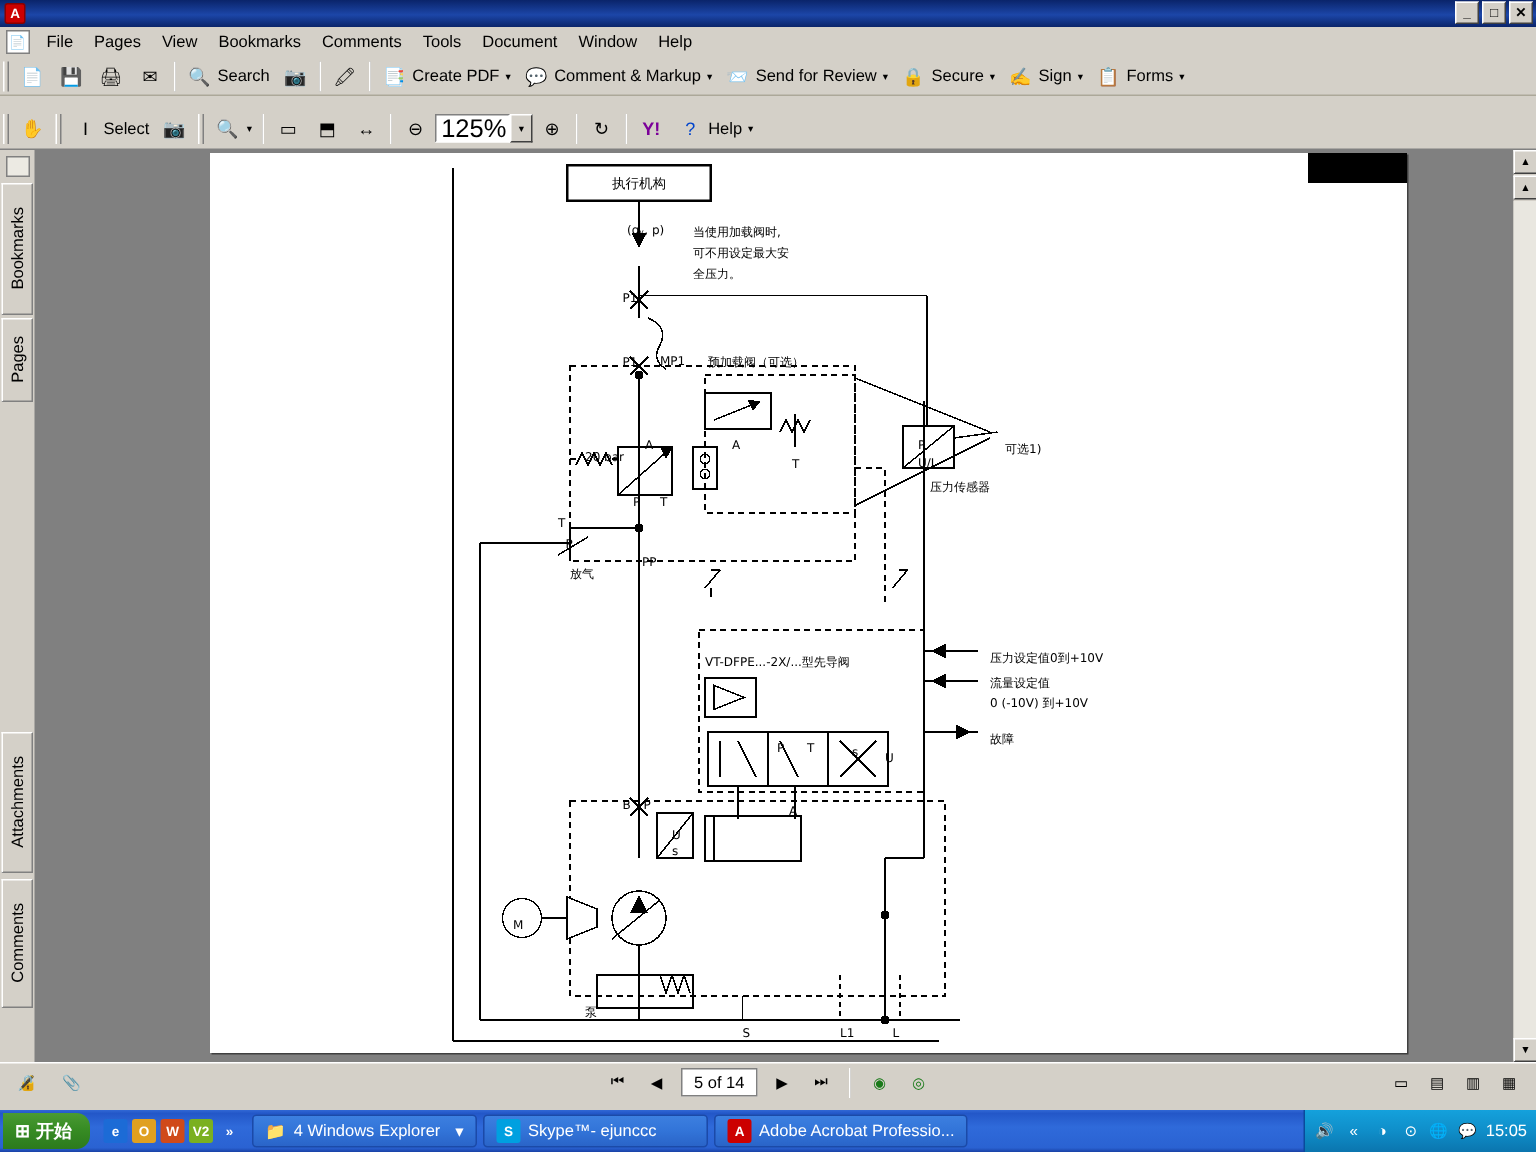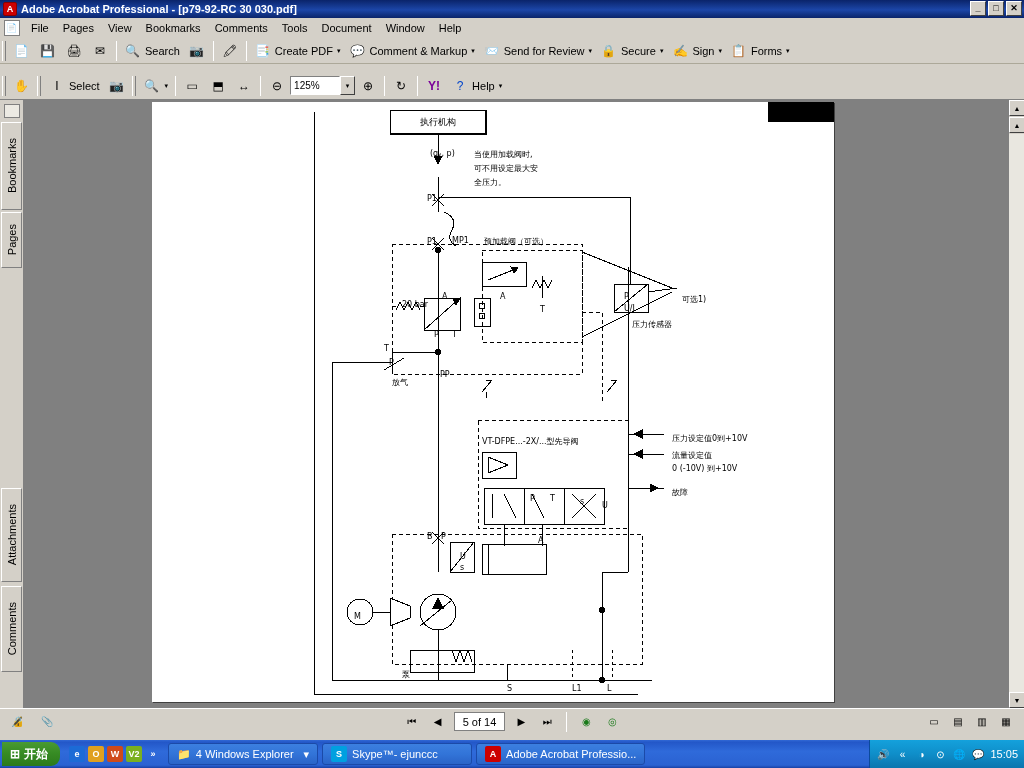--- a/index.html
+++ b/index.html
@@ -69,21 +69,21 @@
   }
   .tbtn .ico {
     width: 18px; height: 18px; display: flex; align-items: center; justify-content: center;
     font-size: 12px; line-height: 1;
   }
   .sep { width: 1px; height: 20px; background: #808080; border-right: 1px solid #fff; margin: 0 3px; }
   .caret { font-size: 7px; color: #000; margin-left: 1px; }
   .zoombox {
     height: 19px; width: 50px; background: #fff; border: 1px solid #808080;
     border-right-color: #fff; border-bottom-color: #fff;
-    font-size: 10px; padding: 1px 3px; display: flex; align-items: center;
+    font-size: 17px; padding: 1px 3px; display: flex; align-items: center;
   }
   .zoomarrow {
     width: 15px; height: 19px; background: #d4d0c8;
     border: 1px solid #fff; border-right-color: #404040; border-bottom-color: #404040;
     display: flex; align-items: center; justify-content: center; font-size: 7px;
   }
 
   
   .leftbar {
     position: absolute; left: 0; top: 100px; width: 24px; height: 608px;
@@ -103,21 +103,21 @@
     position: absolute; left: 4px; width: 16px; height: 14px;
     border: 1px solid #808080; background: #eceae3;
   }
 
   
   .docarea {
     position: absolute; left: 24px; top: 100px; width: 984px; height: 608px;
     background: #808080; overflow: hidden;
   }
   .page {
-    position: absolute; left: 128px; top: 2px; width: 682px; height: 600px;
+    position: absolute; left: 116px; top: 2px; width: 798px; height: 600px;
     background: #fff; box-shadow: 1px 1px 0 #404040;
   }
   .page .topblack {
     position: absolute; right: 0; top: 0; width: 66px; height: 20px; background: #000;
   }
 
   
   .vscroll {
     position: absolute; right: 0; top: 100px; width: 16px; height: 608px;
     background: #d4d0c8; border-left: 1px solid #808080;
@@ -189,21 +189,20 @@
     font-size: 9px; font-family: "DejaVu Sans", sans-serif;
   }
 </style>
 </head>
 <body>
 
 <div id="app">
 
   <div class="titlebar">
     <div class="appicon">A</div>
-    <span>Adobe Acrobat Professional - [p79-92-RC 30 030.pdf]</span>
     <div class="tb-buttons">
       <div class="tb-btn">_</div>
       <div class="tb-btn">□</div>
       <div class="tb-btn">✕</div>
     </div>
   </div>
 
   <div class="menubar">
     <div class="mini-icon">📄</div>
     <div class="menu-item">File</div>

